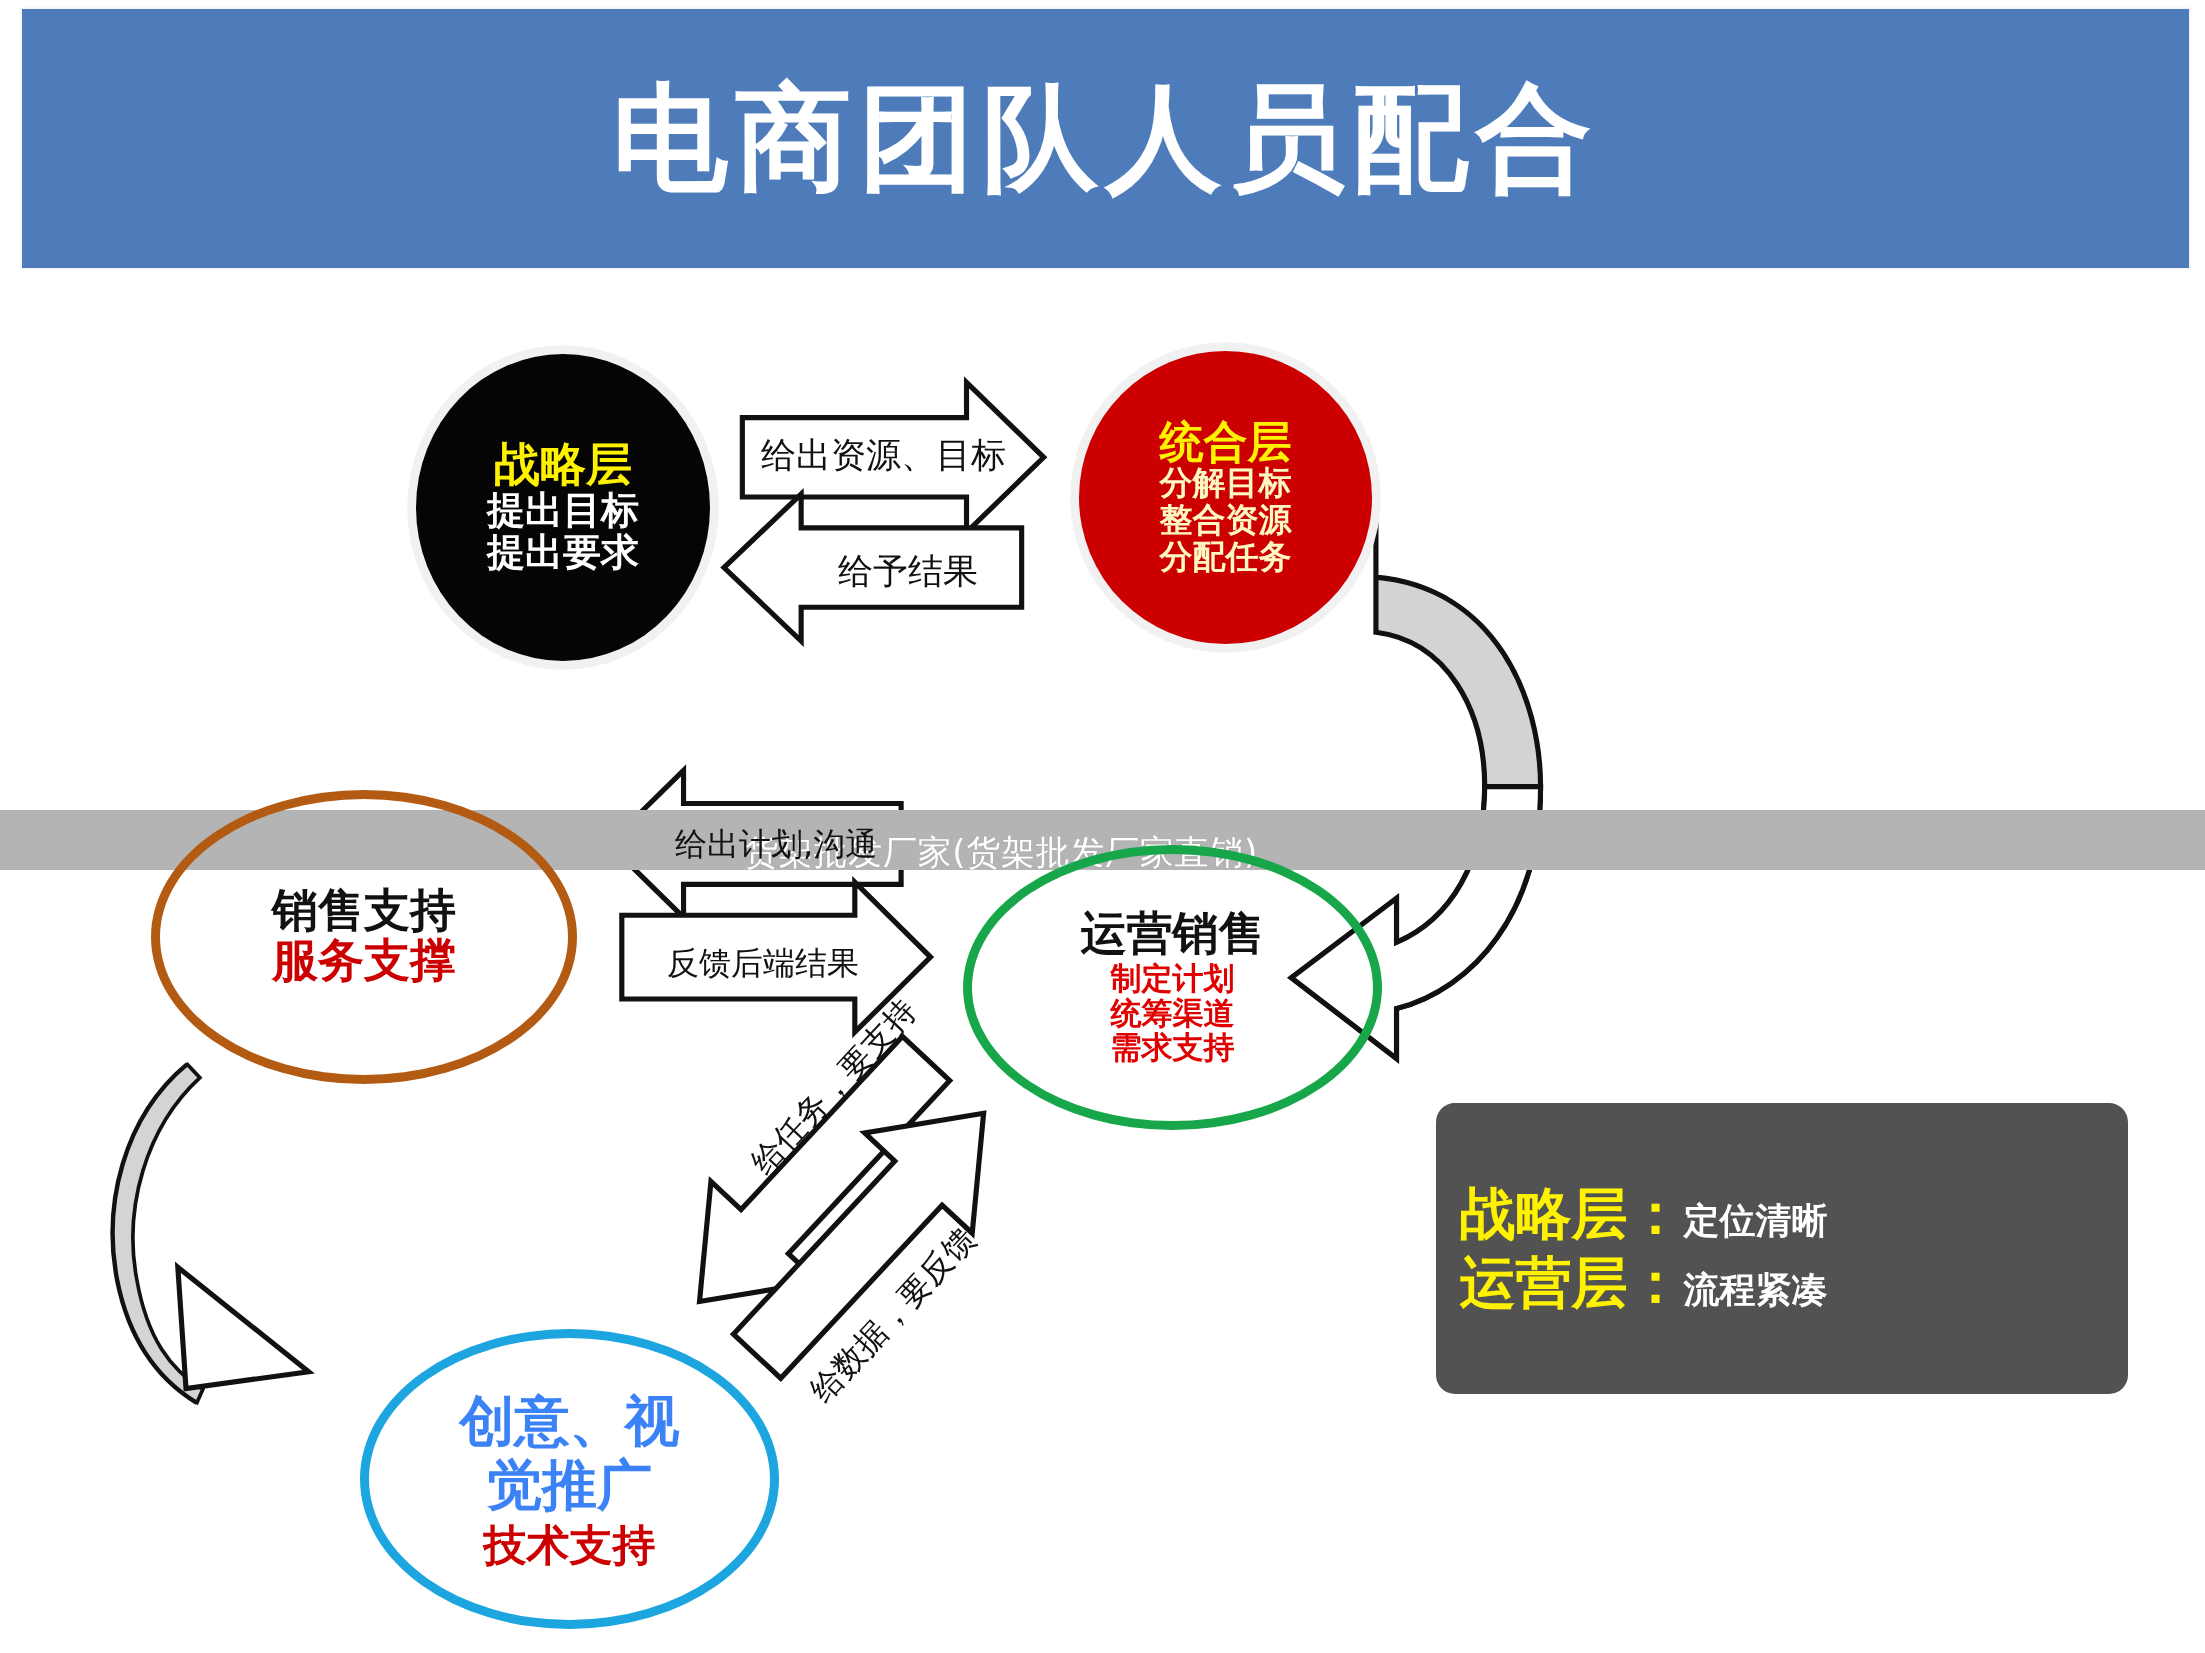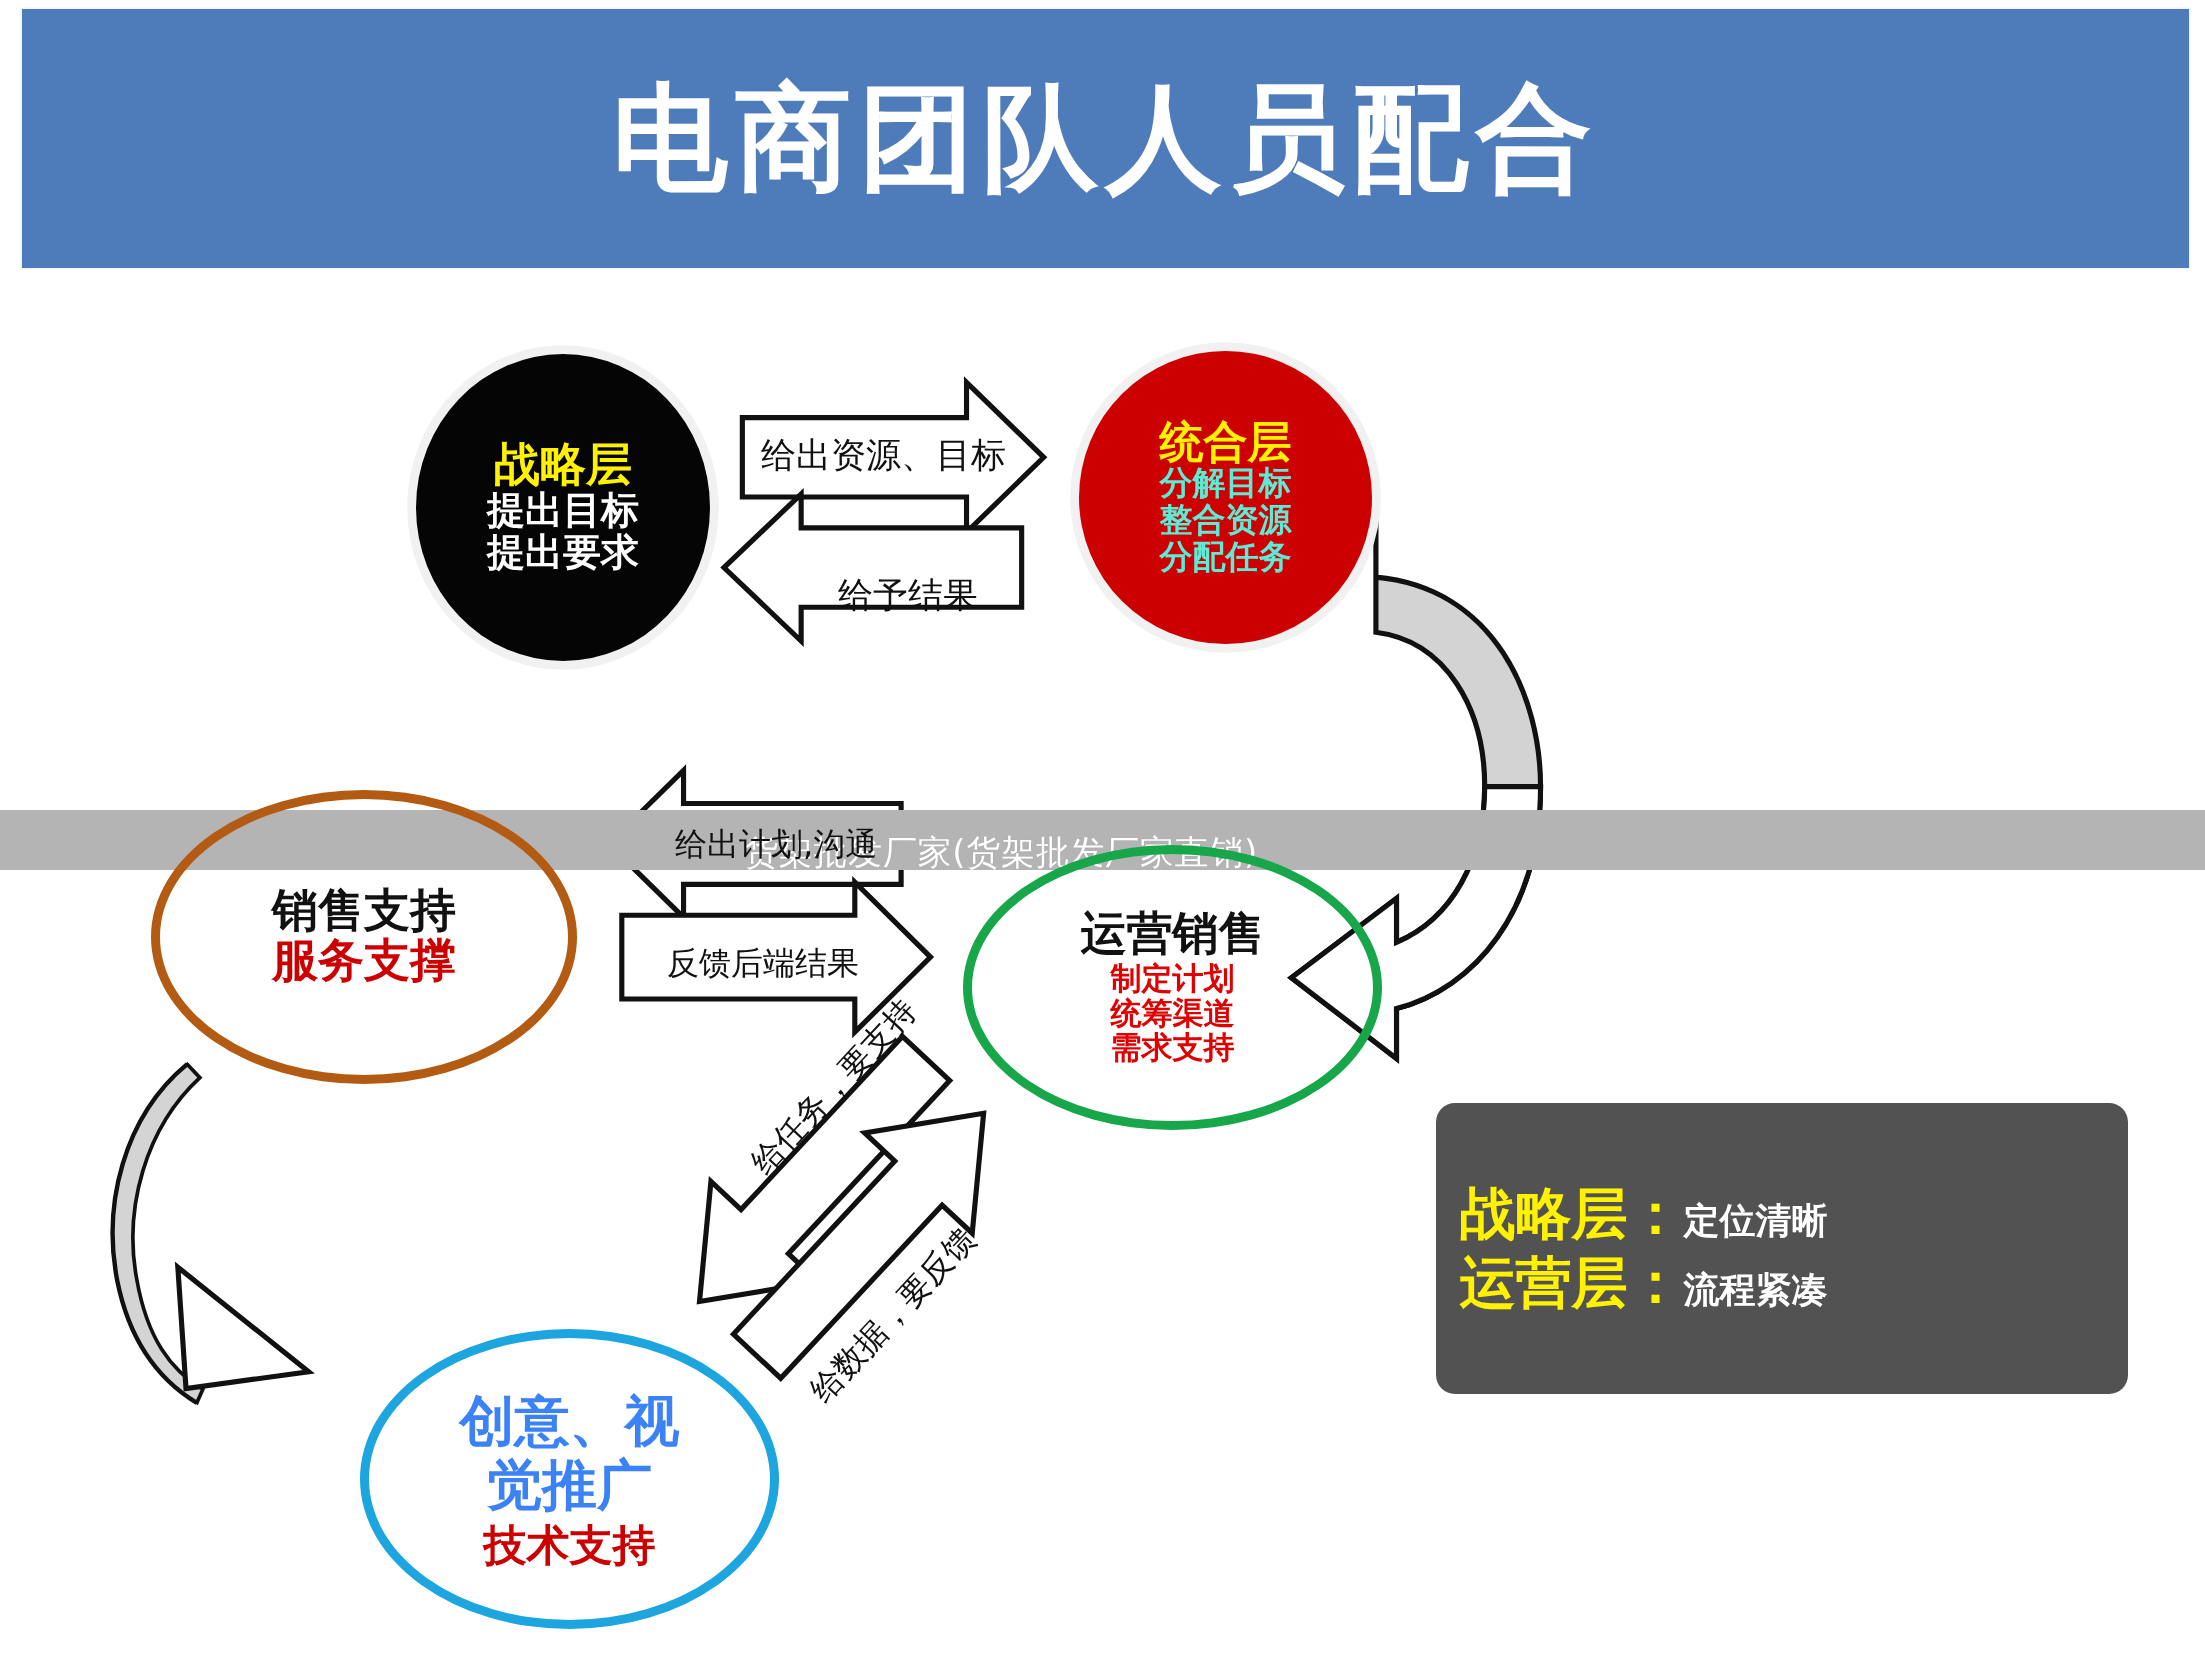--- a/index.html
+++ b/index.html
@@ -85,21 +85,21 @@
 
   
   #node-integration{
     left:1079px; top:351px;
     width:293px; height:293px;
     border-radius:50%;
     background:#CC0000;
     box-shadow:0 0 0 8.8px #f1f1f1;
   }
   #node-integration .ttl{ color:#FFF200; font-size:44px; }
-  #node-integration .sub{ color:#5eead4; font-size:33px; font-weight:600; }
+  #node-integration .sub{ color:#fef9c3; font-size:33px; font-weight:600; }
 
   
   #node-sales{
     left:151px; top:790px;
     width:426px; height:294px;
     border-radius:50%;
     border:9.6px solid #B45B13;
     background:transparent;
     z-index:7;
   }
@@ -241,21 +241,21 @@
   </div>
 
   <div id="node-creative" class="node">
     <div class="ttl">创意、视</div>
     <div class="ttl">觉推广</div>
     <div class="sub">技术支持</div>
   </div>
 
   <div class="arrow-label" style="left:761px;top:432px;font-size:35px;">给出资源、目标</div>
 
-  <div class="arrow-label" style="left:838px;top:548px;font-size:35px;margin-top:24px;">给予结果</div>
+  <div class="arrow-label" style="left:838px;top:548px;font-size:35px;">给予结果</div>
 
   <div class="arrow-label" style="left:675px;top:823px;font-size:32px;z-index:7;">给出计划,沟通</div>
 
   <div class="arrow-label" style="left:667px;top:942px;font-size:32px;">反馈后端结果</div>
 
   <div class="arrow-label" style="left:742px;top:1154px;font-size:32px;transform:rotate(-47deg);transform-origin:left top;">给任务，要支持</div>
 
   <div class="arrow-label" style="left:801px;top:1382px;font-size:32px;transform:rotate(-47deg);transform-origin:left top;">给数据，要反馈</div>
 
   <div id="watermark-band"></div>

